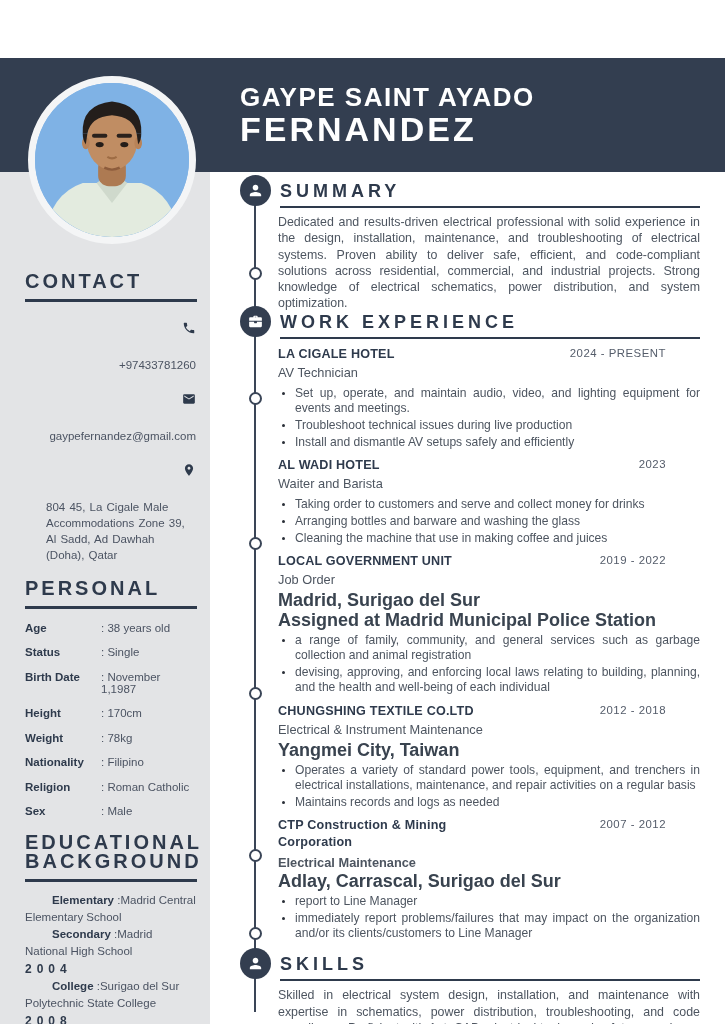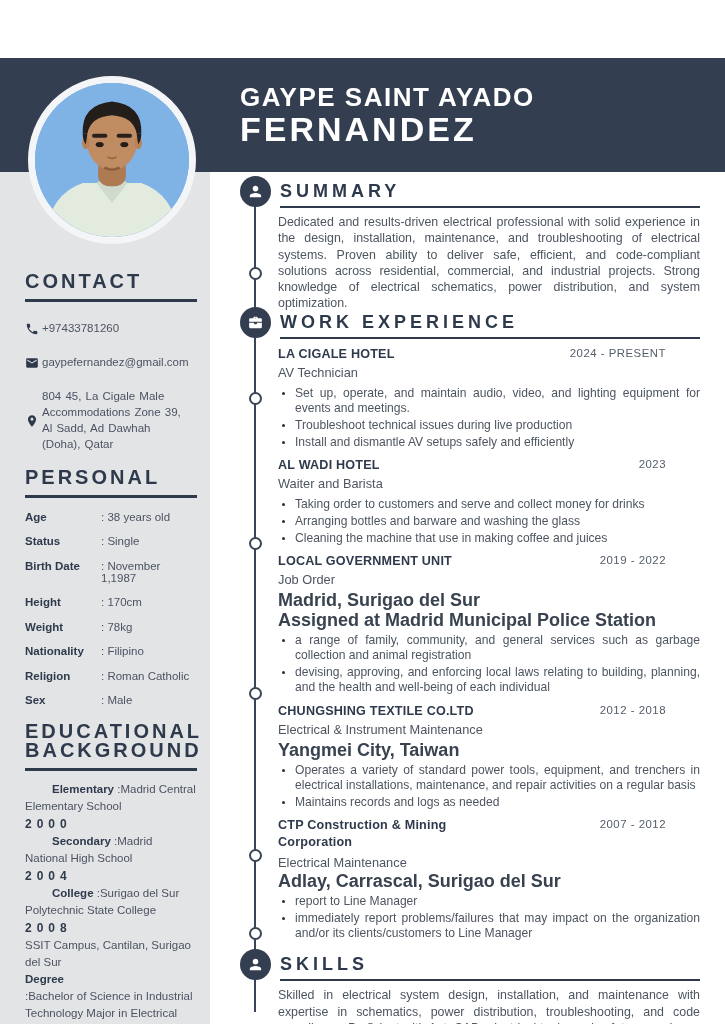--- a/index.html
+++ b/index.html
@@ -18,21 +18,21 @@
     border:7px solid #f4f5f6; border-radius:50%; overflow:hidden; background:#7fb2e5; z-index:5;
   }
   .photo-wrap svg { display:block; width:100%; height:100%; }
   
   .sidebar {
     position:absolute; left:0; top:172px; width:210px; height:852px;
     background:#e3e4e6; box-sizing:border-box; padding:100px 14px 0 25px;
   }
   .side-h { font-size:20px; font-weight:700; color:#2e3a4c; letter-spacing:3px; line-height:19px; }
   .side-rule { width:172px; border-bottom:3px solid #2e3a4c; margin-top:8px; }
-  .contact-row { display:flex; gap:3px; margin-top:18px; align-items:center; }
+  .contact-row { display:flex; gap:22px; margin-top:18px; align-items:flex-end;flex-direction:column; }
   .c-icon { width:14px; height:14px; flex:0 0 auto; margin-top:1px; }
   .c-icon svg { width:14px; height:14px; fill:#2e3a4c; }
   .c-text { font-size:11.5px; color:#4b5362; line-height:16px; word-spacing:1px; }
   .address { max-width:150px; }
   .side-sec { margin-top:16px; }
   .p-rows { margin-top:3px; }
   .p-row { display:grid; grid-template-columns:76px 1fr; font-size:11.5px; margin-top:12.5px; }
   .p-label { font-weight:700; color:#2e3a4c; }
   .p-val { color:#4b5362; }
   .edu-body { margin-top:10px; }
@@ -41,21 +41,21 @@
   .edu-bold { font-weight:700; color:#2e3a4c; }
   .edu-year { font-size:12px; font-weight:700; color:#2e3a4c; letter-spacing:5px; line-height:18px; margin:0; }
   
   .timeline { position:absolute; left:254px; top:190px; width:2px; height:822px; background:#3a4557; z-index:0; }
   .t-dot {
     position:absolute; width:9px; height:9px; border:2px solid #3a4557; border-radius:50%;
     background:#ffffff; left:249px; z-index:2;
   }
   
   .main { position:absolute; left:240px; top:175px; width:460px; z-index:1; }
-  .sec-head { display:flex; align-items:center; }
+  .sec-head { display:flex; }
   .sec-icon {
     width:31px; height:31px; border-radius:50%; background:#333e50; flex:0 0 auto;
     display:flex; align-items:center; justify-content:center; position:relative; z-index:3;
   }
   .sec-icon svg { width:17px; height:17px; fill:#ffffff; }
   .sec-title {
     flex:1; margin:6px 0 0 9px; font-size:18px; font-weight:700; color:#2e3a4c;
     letter-spacing:4px; border-bottom:2px solid #2e3a4c; padding-bottom:5px; line-height:20px;
   }
   .para { margin:6px 0 0 38px; font-size:12.4px; line-height:16.3px; color:#4d5560; text-align:justify; }
@@ -174,21 +174,20 @@
           </div>
       </div>
     </div>
 
     <div class="side-sec">
       <div class="side-h">EDUCATIONAL</div>
       <div class="side-h">BACKGROUND</div>
       <div class="side-rule"></div>
       <div class="edu-body">
         <p class="edu-line"><b>Elementary</b><span> :Madrid Central Elementary School</span></p>
-        <p class="edu-year">2000</p>
         <p class="edu-line"><b>Secondary</b><span> :Madrid National High School</span></p>
         <p class="edu-year">2004</p>
         <p class="edu-line"><b>College</b><span> :Surigao del Sur Polytechnic State College</span></p>
         <p class="edu-year">2008</p>
         <p class="edu-line">SSIT Campus, Cantilan, Surigao del Sur</p>
         <p class="edu-line edu-bold">Degree</p>
         <p class="edu-line">:Bachelor of Science in Industrial Technology Major in Electrical</p>
       </div>
     </div>
   </div>
@@ -281,21 +280,21 @@
         </div>
 
         <div class="entry">
           <div class="entry-head">
             <span>
               <span class="company" style="display:block;">CTP Construction &amp; Mining</span>
               <span class="company" style="display:block;">Corporation</span>
             </span>
             <span class="date">2007 - 2012</span>
           </div>
-          <div class="role" style="margin-top:4px;">Electrical Maintenance</div>
+          <div class="role" style="margin-top:4px;font-weight:bold;">Electrical Maintenance</div>
           <div class="loc" style="margin-top:2px;">Adlay, Carrascal, Surigao del Sur</div>
           <ul>
             <li>report to Line Manager</li>
             <li>immediately report problems/failures that may impact on the organization and/or its clients/customers to Line Manager</li>
           </ul>
         </div>
 
       </div>
     </section>
 

